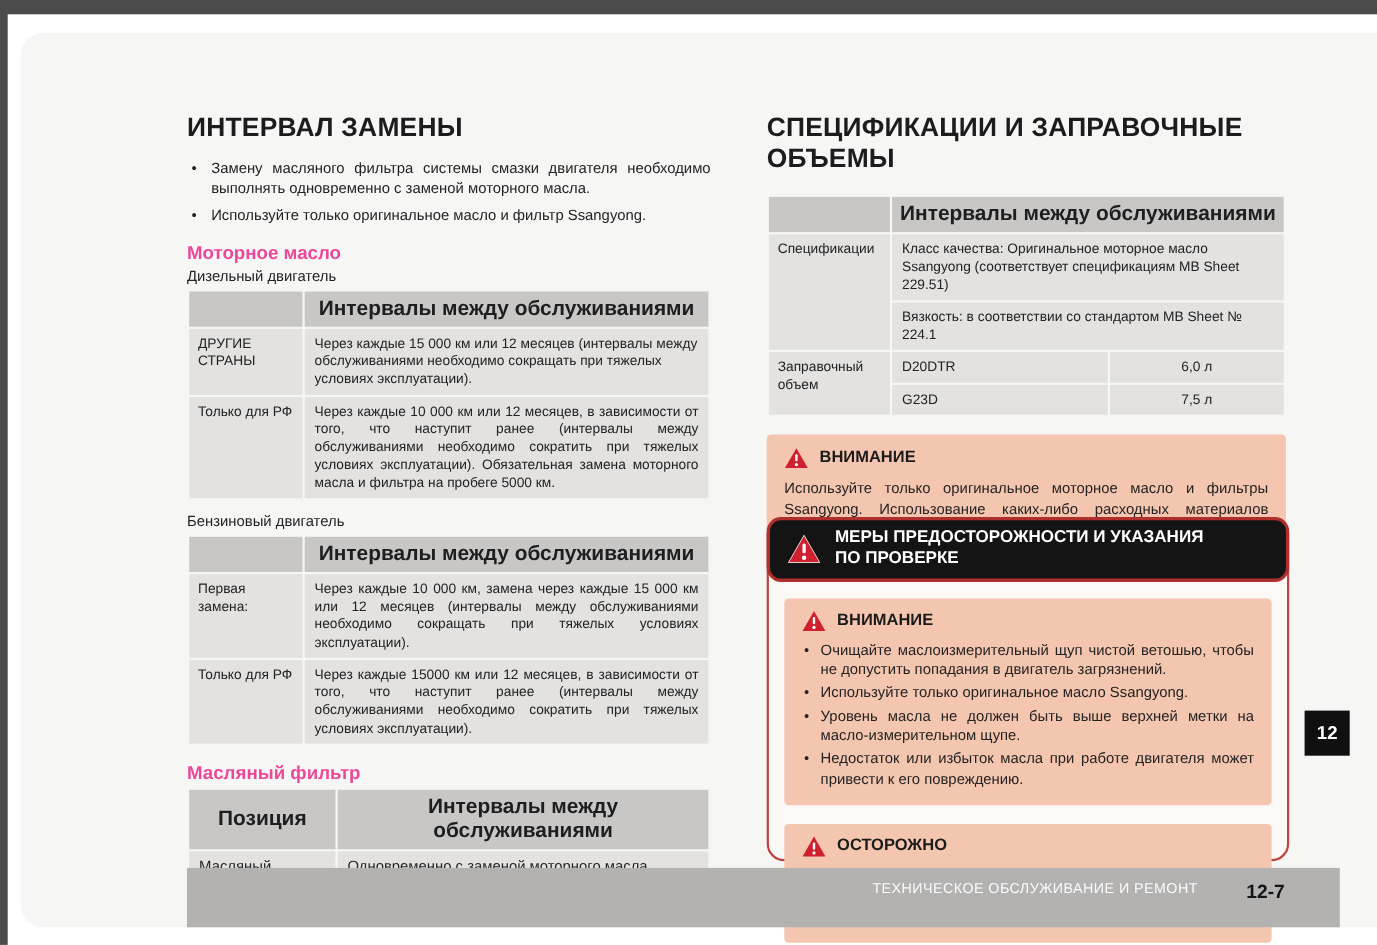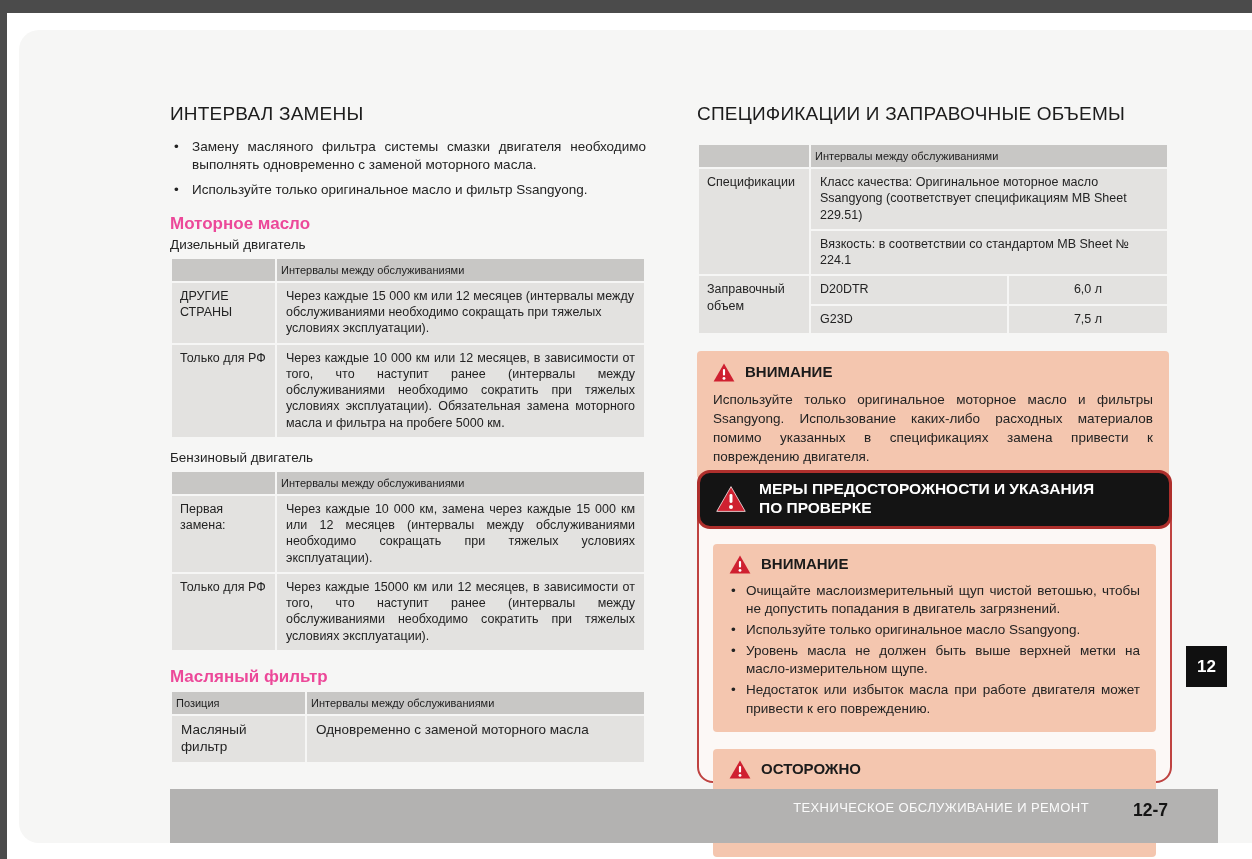--- a/index.html
+++ b/index.html
@@ -10,31 +10,31 @@
   }
   .strip-top { position:absolute; left:0; top:0; width:1252px; height:13px; background:#4b4b4b; }
   .strip-left { position:absolute; left:0; top:0; width:7px; height:859px; background:#4b4b4b; }
   .page {
     position:absolute; left:19px; top:30px; width:1233px; height:813px;
     background:#f6f6f5; border-radius:20px 0 0 20px;
   }
   .col-left  { position:absolute; left:170px; top:103px; width:476px; }
   .col-right { position:absolute; left:697px; top:103px; width:472px; }
 
-  .h1 { font-size:19px; font-weight:normal; letter-spacing:.2px; margin:0 0 13px 0; color:#1c1c1c; }
+  .h1 { font-size:24px; font-weight:bold; letter-spacing:.2px; margin:0 0 13px 0; color:#1c1c1c; }
   .h2 { font-size:17px; font-weight:bold; margin:15px 0 3px 0; color:#ec4899; }
   .sublabel { font-size:13.5px; margin:2px 0 5px 0; }
 
   ul.plain { list-style:none; margin:0 0 4px 0; padding:0; }
   ul.plain li { position:relative; padding-left:22px; font-size:13.5px; line-height:1.33; margin-bottom:7px; text-align:justify; }
   ul.plain li::before { content:"•"; position:absolute; left:4px; top:0; }
 
   table.manual { border-collapse:separate; border-spacing:2px; width:100%; }
   table.manual th {
-    background:#c8c7c5; font-weight:normal; font-size:11px; padding:5px 4px; text-align:left; color:#1e1e1e;
+    background:#c8c7c5; font-weight:bold; font-size:19px; padding:5px 4px; text-align:center; color:#1e1e1e;
   }
   table.manual td {
     background:#e3e2e0; font-size:12.5px; line-height:1.3; padding:5px 9px 6px 9px; vertical-align:top; text-align:left;
   }
   table.manual td.lbl { width:103px; padding-left:8px; }
   table.manual td.just { text-align:justify; }
   table.filter td.lbl2 { width:133px; }
   table.spec td.lbl { width:110px;margin-top:44px; }
   table.spec td.eng { width:196px; }
   table.spec td.vol { text-align:center; width:auto; }

